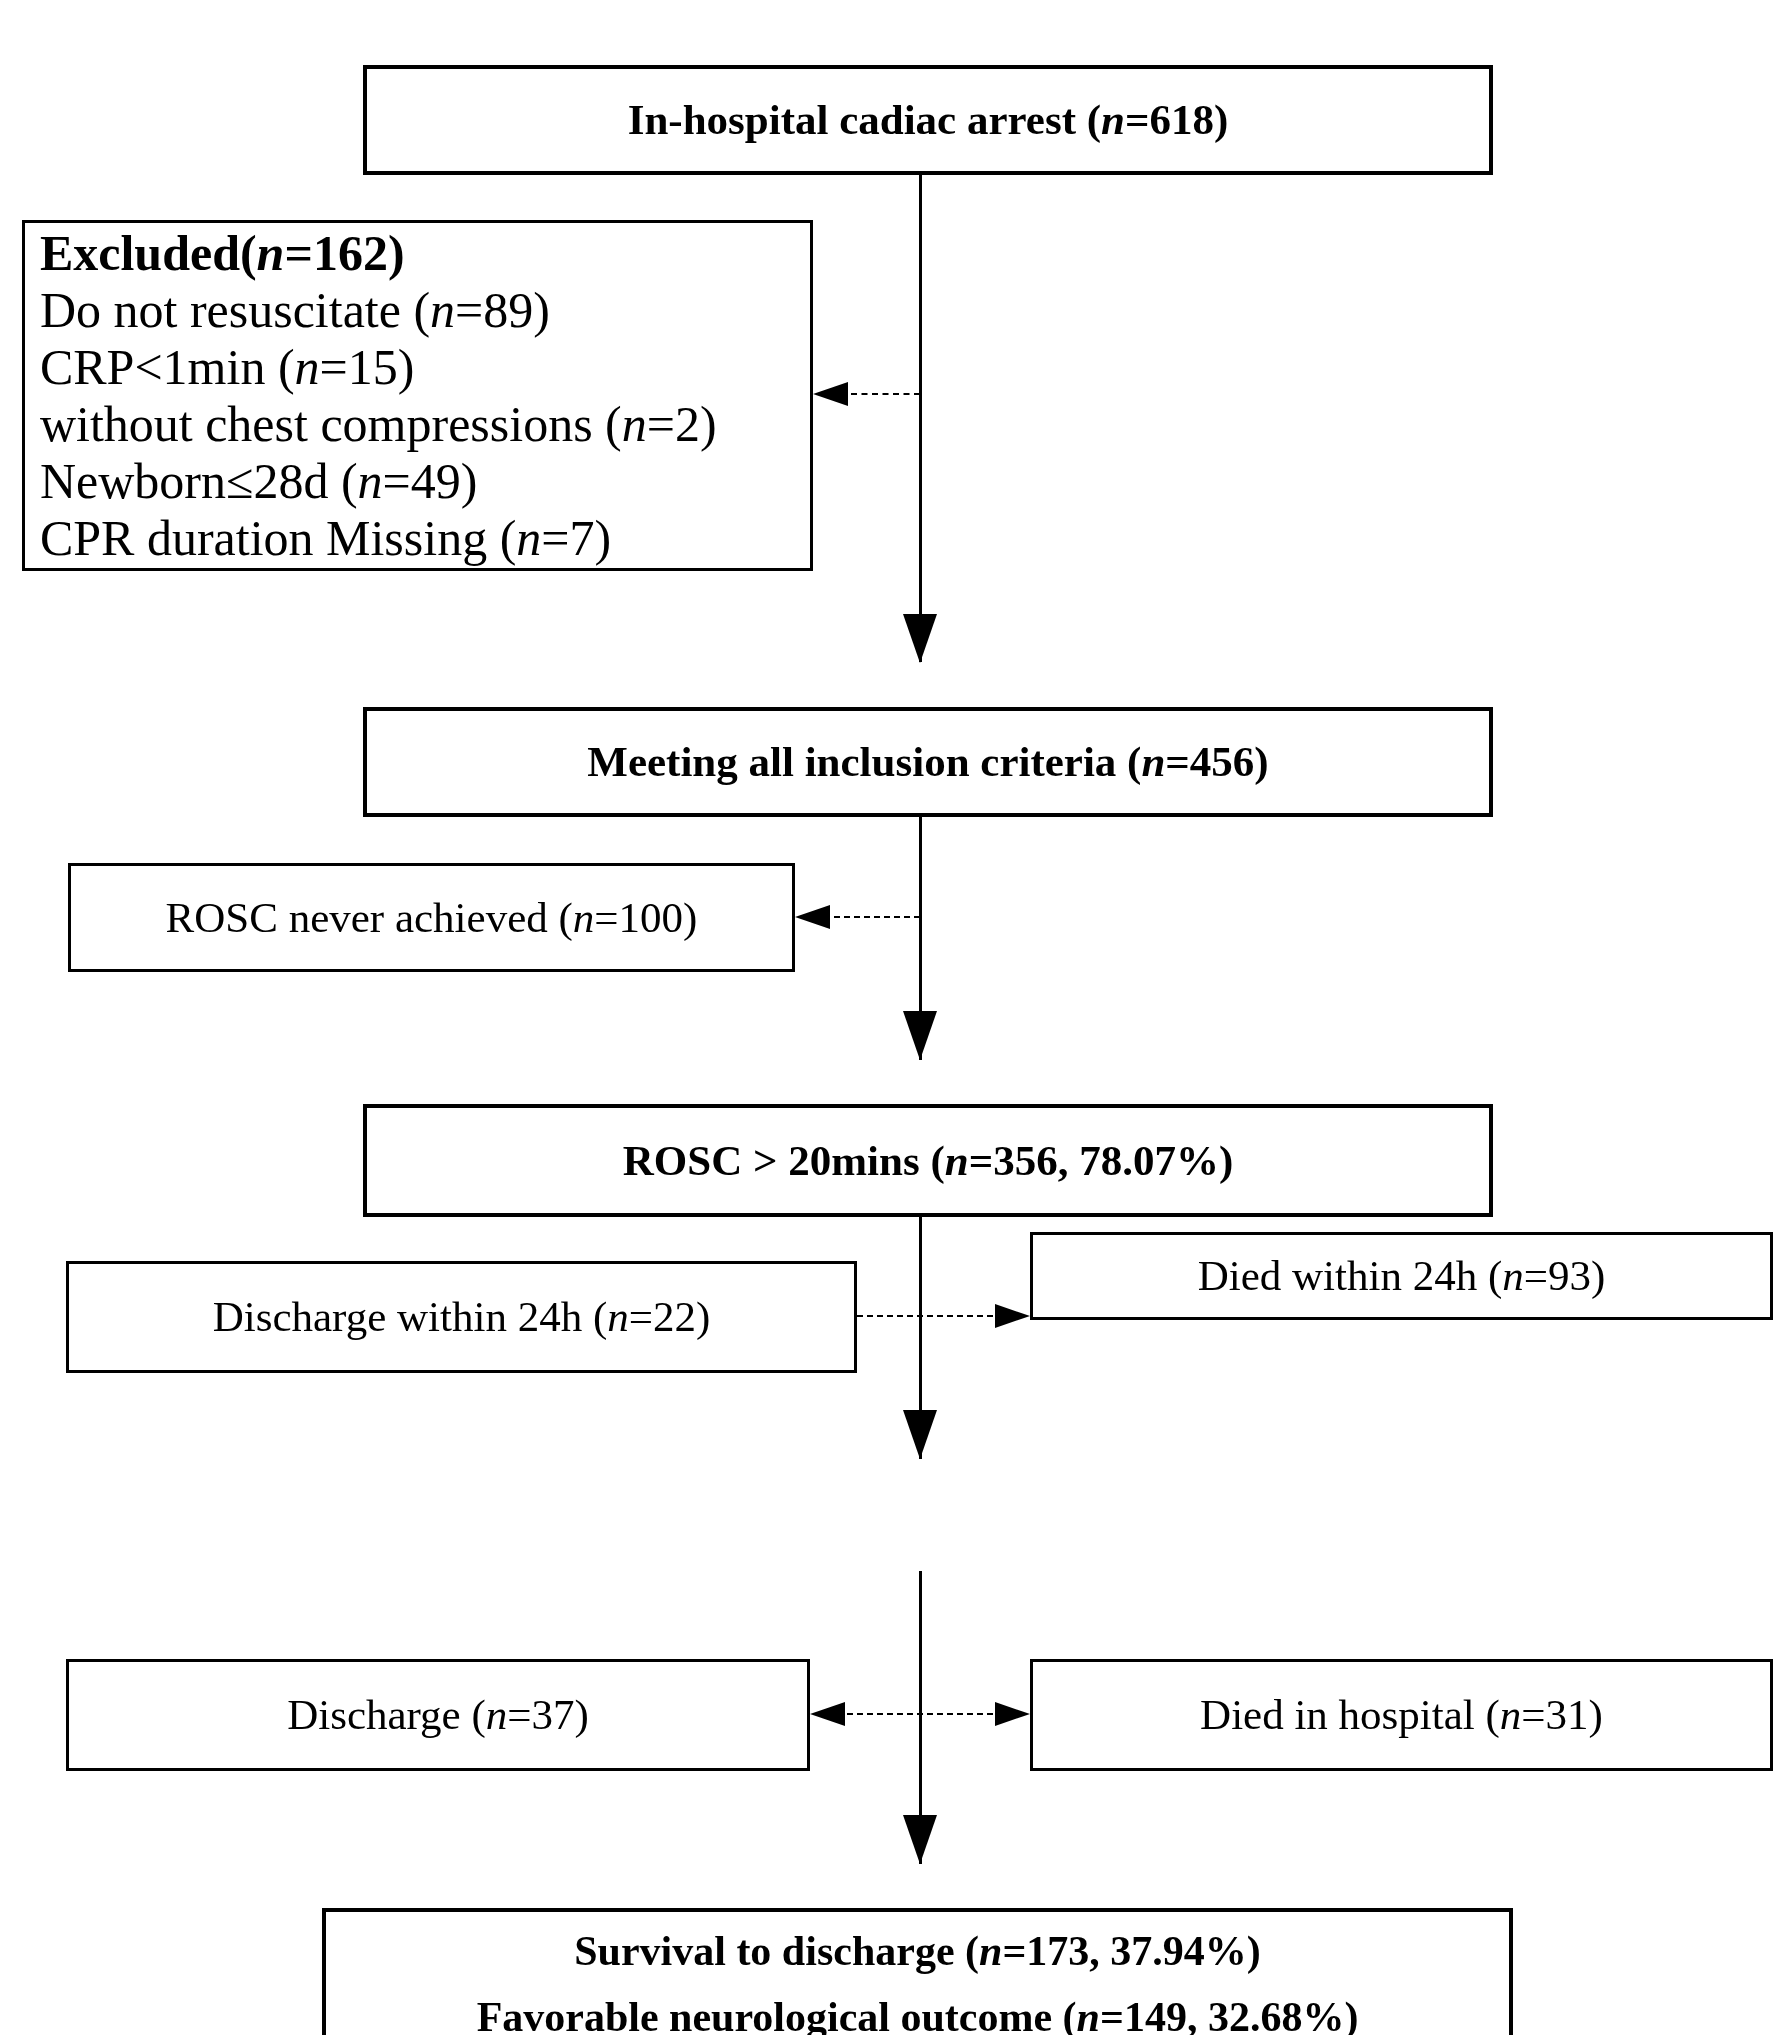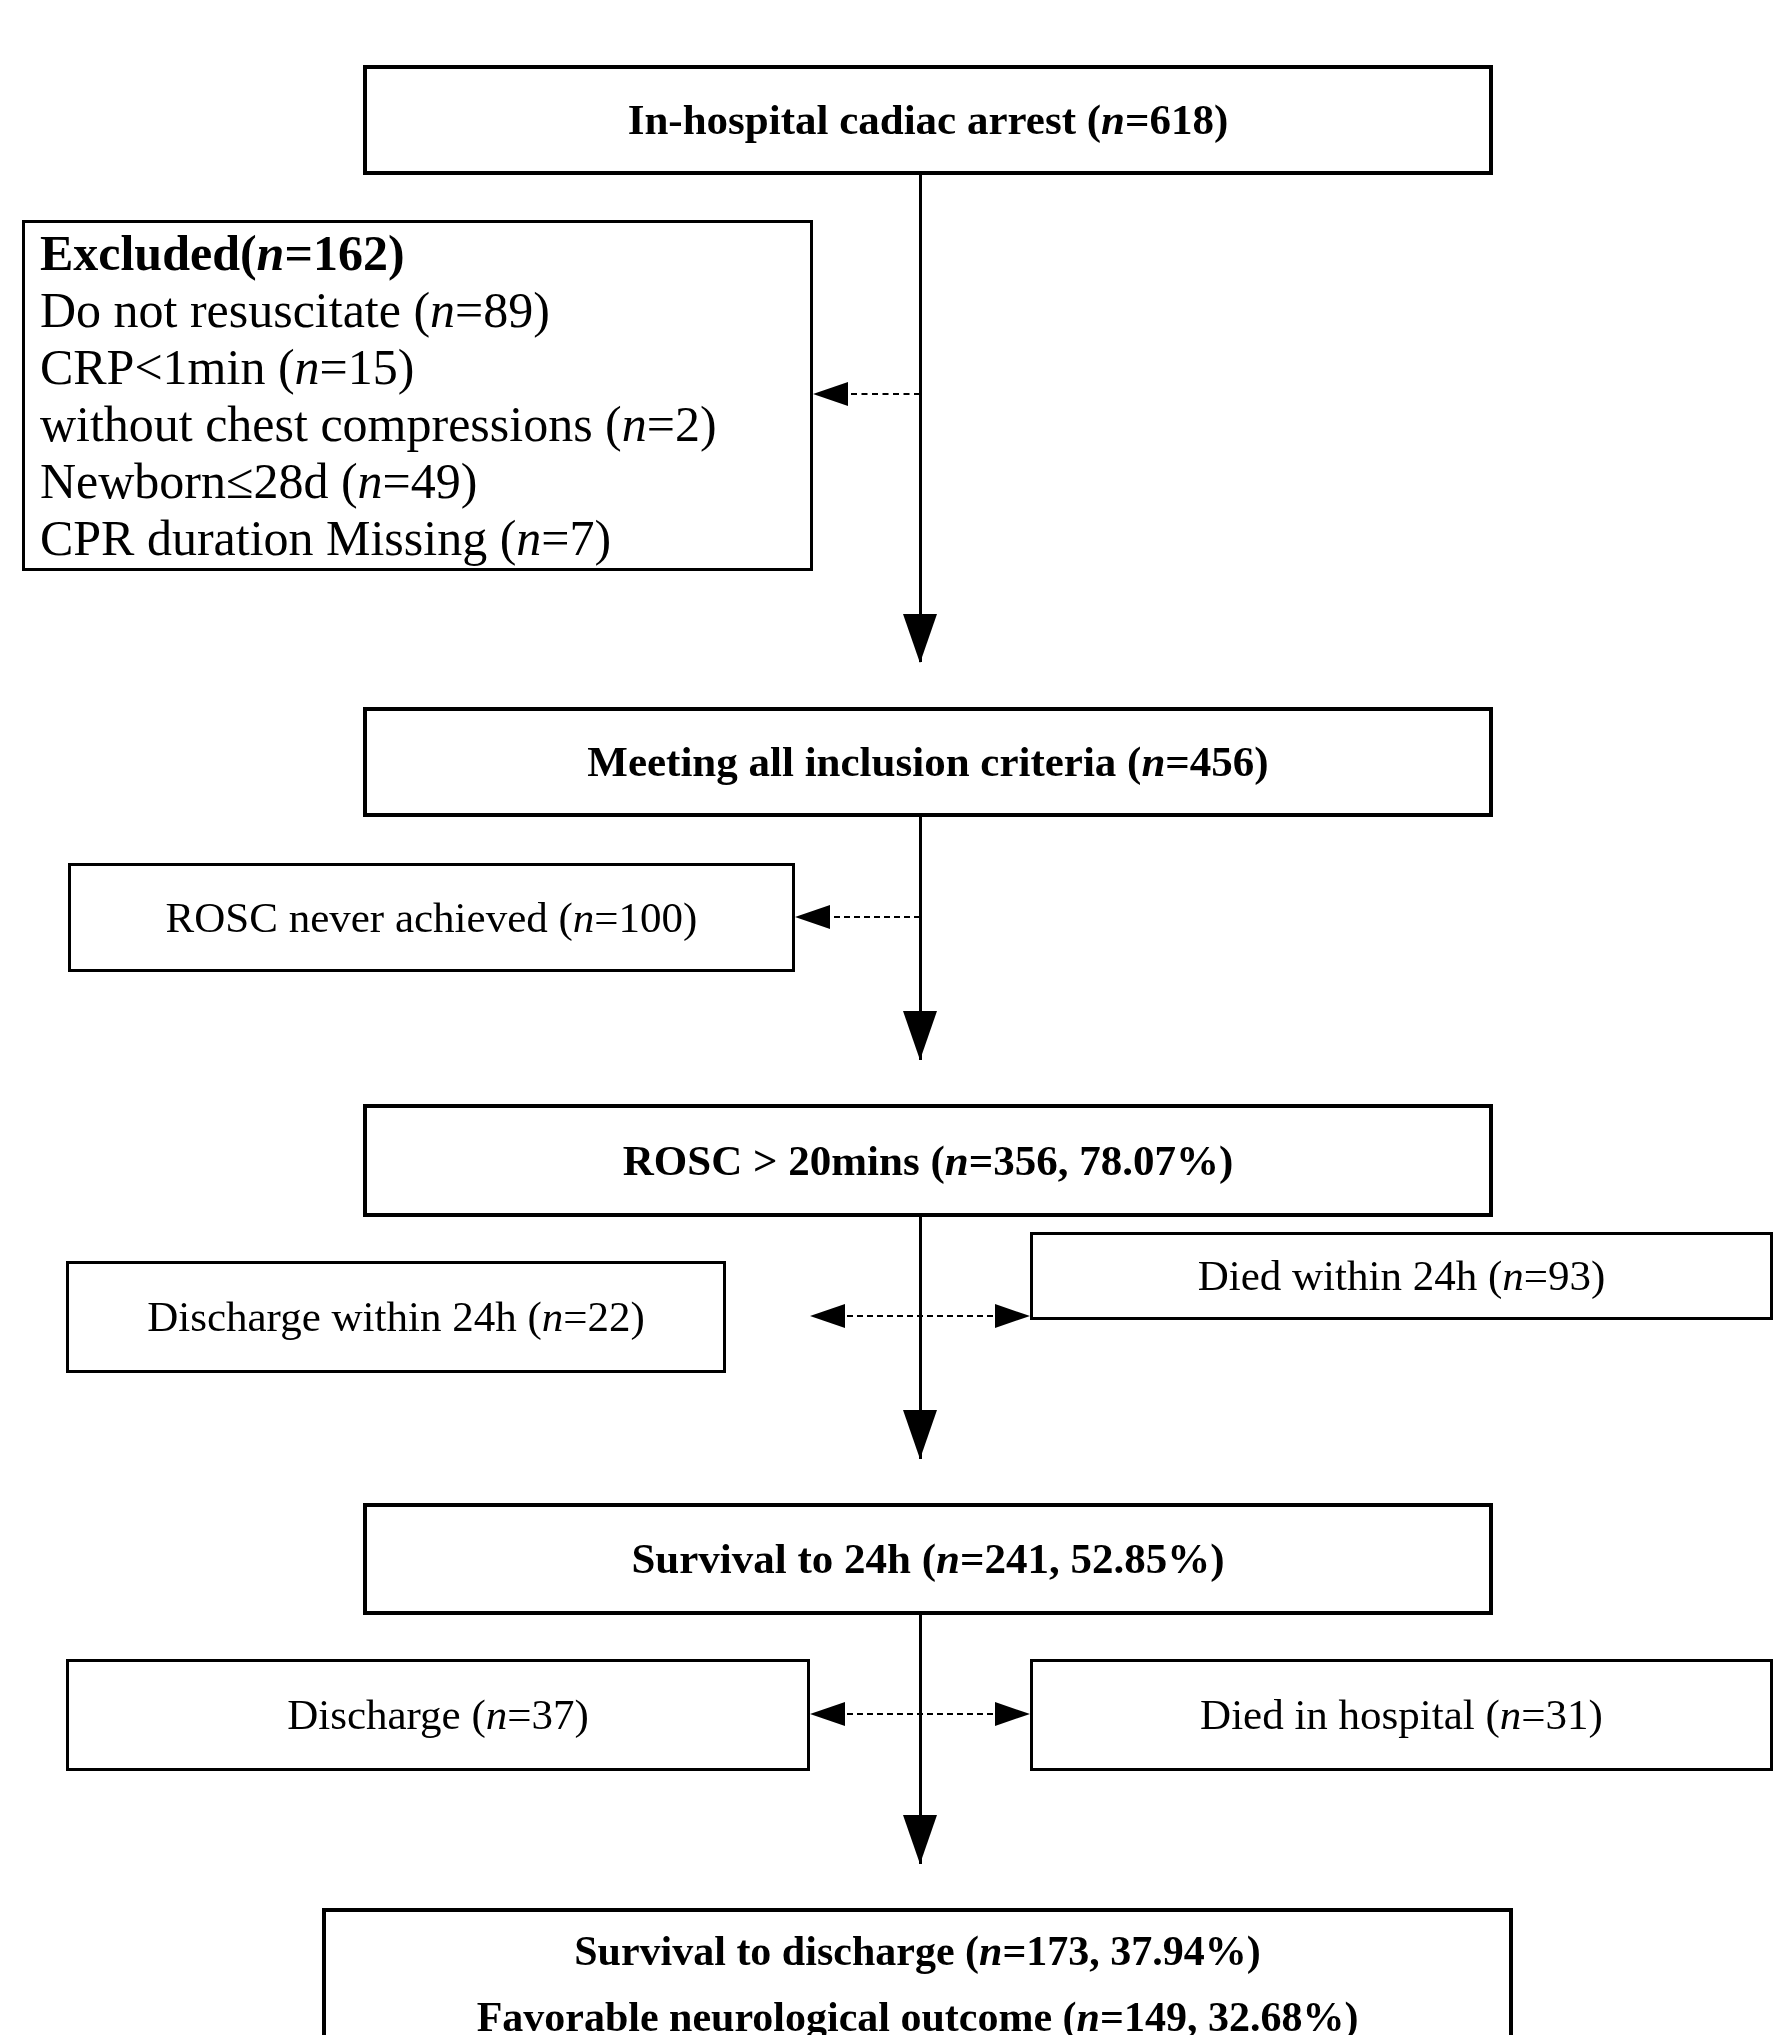--- a/index.html
+++ b/index.html
@@ -103,31 +103,28 @@
   </div>
 
   <div class="box side" style="left:68px;top:863px;width:727px;height:109px;">
     <div class="label">ROSC never achieved (<i>n</i>=100)</div>
   </div>
 
   <div class="box main" style="left:363px;top:1060px;width:1130px;height:113px;">
     <div class="label">ROSC &gt; 20mins (<i>n</i>=356, 78.07%)</div>
   </div>
 
-  <div class="box side" style="left:66px;top:1261px;width:660px;height:112px;">
+  <div class="box side" style="left:66px;top:1261px;width:791px;height:112px;">
     <div class="label">Discharge within 24h (<i>n</i>=22)</div>
   </div>
 
   <div class="box side" style="left:1030px;top:1232px;width:743px;height:88px;">
     <div class="label">Died within 24h (<i>n</i>=93)</div>
   </div>
 
-  <div class="box main" style="left:363px;top:1459px;width:1130px;height:112px;">
-    <div class="label">Survival to 24h (<i>n</i>=241, 52.85%)</div>
-  </div>
 
   <div class="box side" style="left:66px;top:1659px;width:744px;height:112px;">
     <div class="label">Discharge (<i>n</i>=37)</div>
   </div>
 
   <div class="box side" style="left:1030px;top:1659px;width:743px;height:112px;">
     <div class="label">Died in hospital (<i>n</i>=31)</div>
   </div>
 
   <div class="box main outcome-box" style="left:322px;top:1864px;width:1191px;height:152px;border-width:4.2px;font-family:Liberation Serif, serif;">

